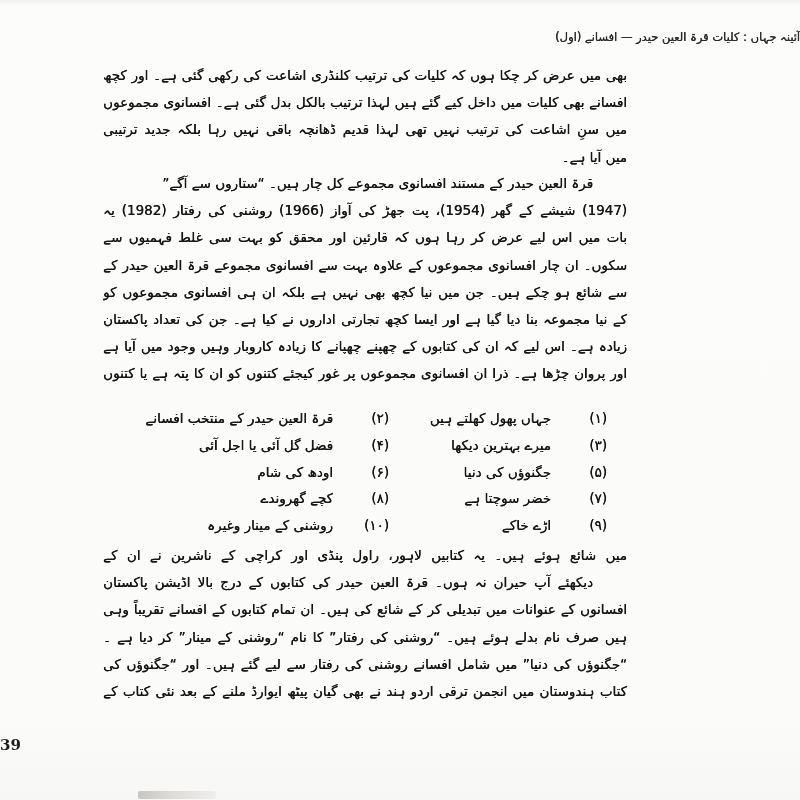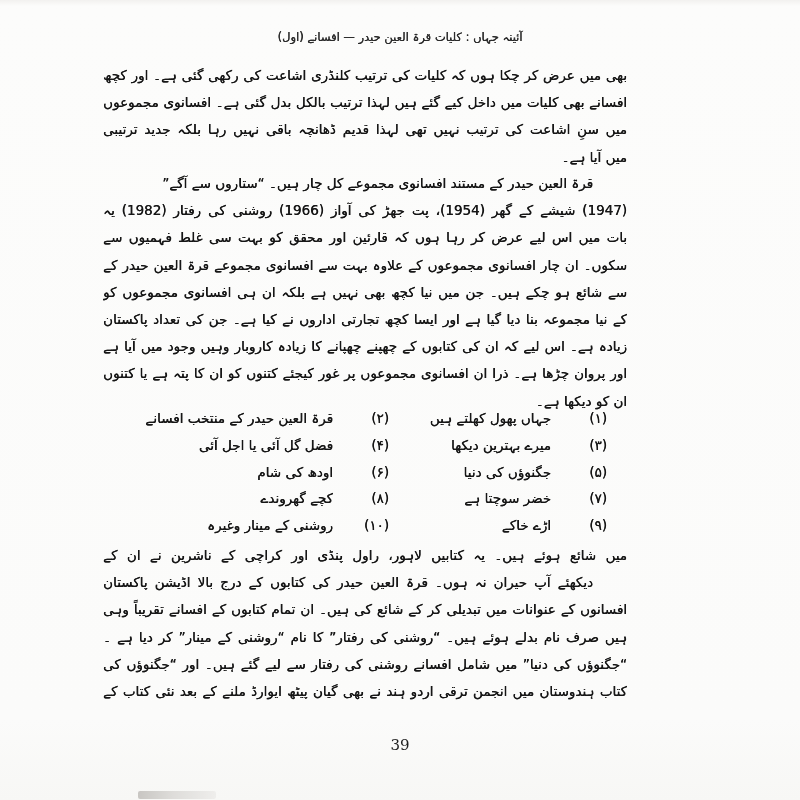--- a/index.html
+++ b/index.html
@@ -8,21 +8,21 @@
     background:#fbfbfa;
     font-family:"DejaVu Sans", sans-serif;
     color:#161616;
     position:relative;
     overflow:hidden;
   }
   .page { position:absolute; inset:0; background:linear-gradient(180deg,#fcfcfb 0%, #fbfbfa 90%, #f7f7f5 100%); }
 
   .running-header {
     position:absolute; top:30px; left:0; right:0;
-    text-align:center; direction:rtl;
+    text-align:right; direction:rtl;
     font-size:11.5px; color:#2b2b2b;
     letter-spacing:0.2px;
     text-shadow:0.3px 0 0 currentColor;
   }
 
   .text-block { position:absolute; left:103px; width:524px; }
   .line {
     direction:rtl;
     height:27.2px; line-height:27.2px;
     font-size:13.5px;
@@ -46,23 +46,22 @@
     padding-right:20px;
     text-shadow:0.35px 0 0 currentColor;
   }
   .col-right { width:218px; display:flex; direction:rtl; flex:none; }
   .col-left  { flex:1; display:flex; direction:rtl; }
   .list-num  { flex:none; width:36px; text-align:right; }
   .list-title{ margin-right:20px; white-space:nowrap; overflow:hidden;text-align:center; }
 
   .page-number {
     position:absolute; top:736px; left:0; right:0;
-    text-align:center;
     font-family:"DejaVu Serif", serif;
-    font-weight:normal; font-size:15px; color:#1d1d1d;
+    font-weight:bold; font-size:15px; color:#1d1d1d;
   }
 
   .scan-smudge {
     position:absolute; left:138px; top:791px;
     width:78px; height:8px;
     background:linear-gradient(90deg,#b9b6b2 0%, #d6d4d1 45%, #ecebe9 100%);
     border-radius:2px; opacity:0.75;
     filter:blur(0.4px);
   }
   .scan-edge-top {
@@ -87,21 +86,20 @@
 
   <div class="text-block" id="para2">
     <div class="line indent endline">قرۃ العین حیدر کے مستند افسانوی مجموعے کل چار ہیں۔ “ستاروں سے آگے”</div>
     <div class="line">(1947) شیشے کے گھر (1954)، پت جھڑ کی آواز (1966) روشنی کی رفتار (1982) یہ</div>
     <div class="line">بات میں اس لیے عرض کر رہا ہوں کہ قارئین اور محقق کو بہت سی غلط فہمیوں سے محفوظ رکھ</div>
     <div class="line">سکوں۔ ان چار افسانوی مجموعوں کے علاوہ بہت سے افسانوی مجموعے قرۃ العین حیدر کے نام</div>
     <div class="line">سے شائع ہو چکے ہیں۔ جن میں نیا کچھ بھی نہیں ہے بلکہ ان ہی افسانوی مجموعوں کو چھانٹ کر</div>
     <div class="line">کے نیا مجموعہ بنا دیا گیا ہے اور ایسا کچھ تجارتی اداروں نے کیا ہے۔ جن کی تعداد پاکستان میں</div>
     <div class="line">زیادہ ہے۔ اس لیے کہ ان کی کتابوں کے چھپنے چھپانے کا زیادہ کاروبار وہیں وجود میں آیا ہے</div>
     <div class="line">اور پروان چڑھا ہے۔ ذرا ان افسانوی مجموعوں پر غور کیجئے کتنوں کو ان کا پتہ ہے یا کتنوں نے</div>
-    <div class="line endline">ان کو دیکھا ہے۔</div>
   </div>
 
   <div class="book-list">
     <div class="list-row">
       <div class="col-right">
         <span class="list-num">(۱)</span>
         <span class="list-title">جہاں پھول کھلتے ہیں</span>
       </div>
       <div class="col-left">
         <span class="list-num">(۲)</span>

